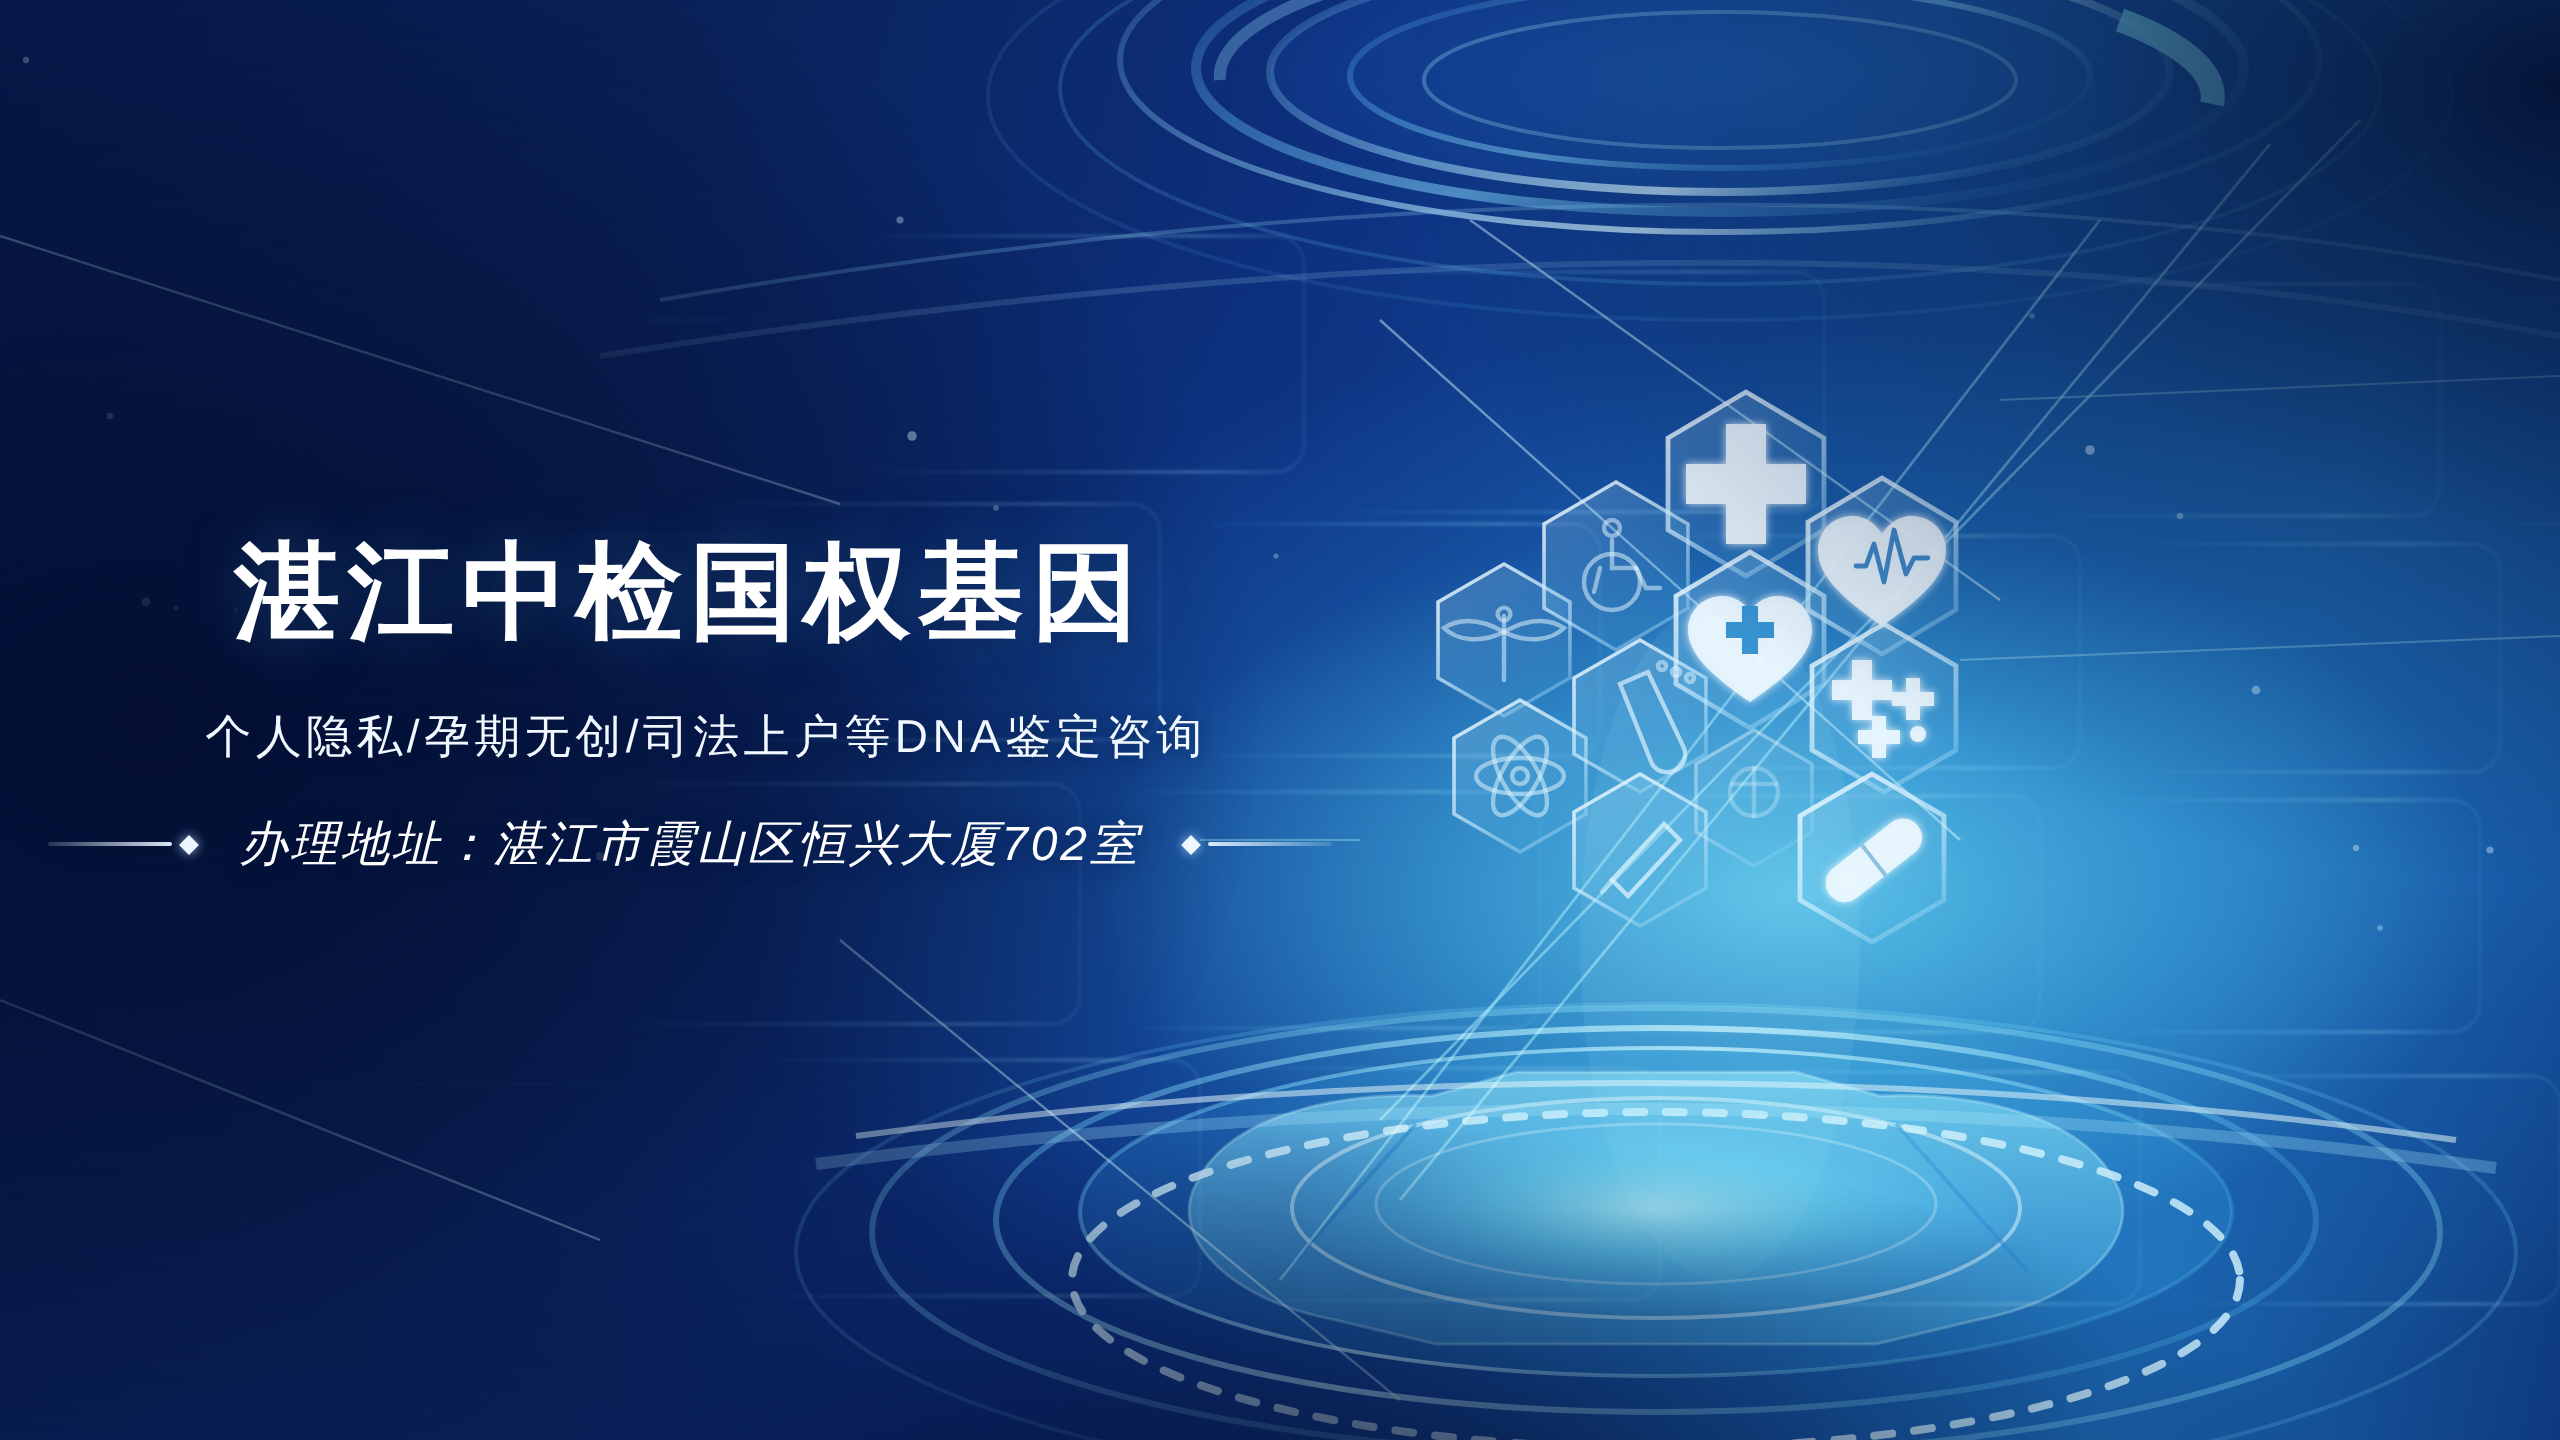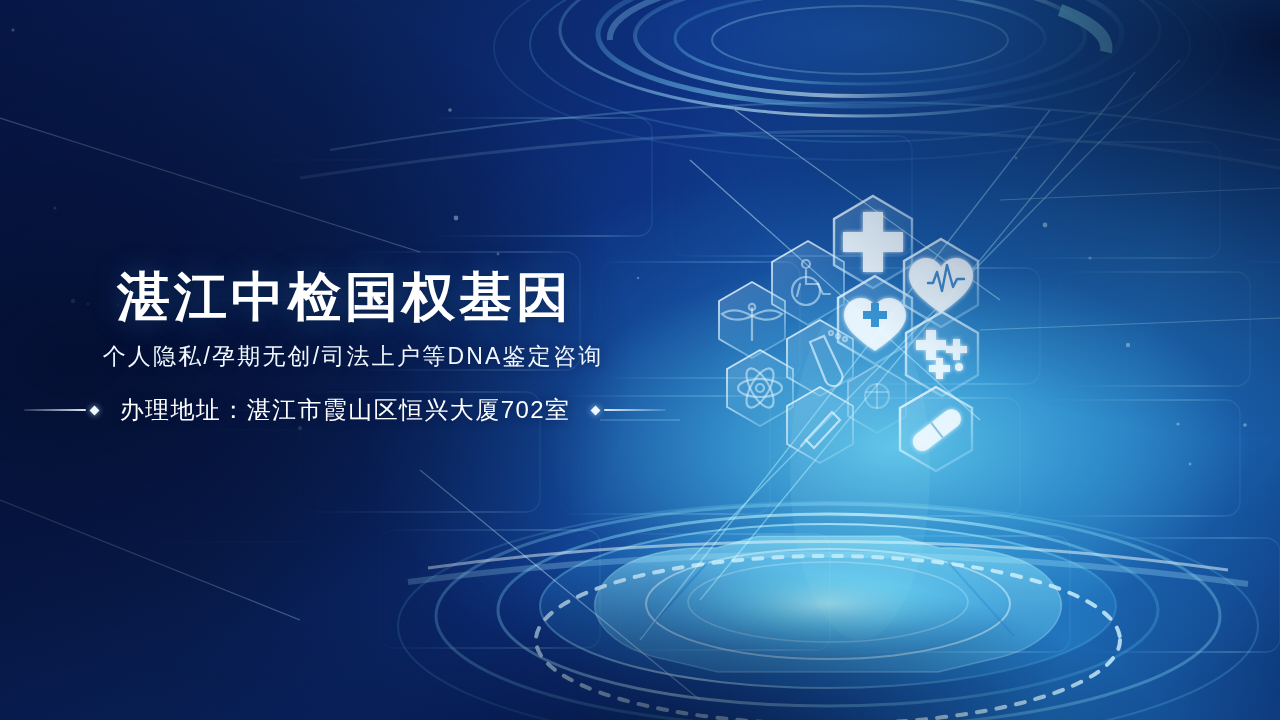--- a/index.html
+++ b/index.html
@@ -58,38 +58,39 @@
     width: 690px;
     text-align: center;
     z-index: 40;
   }
   .title {
     color: #ffffff;
     font-size: 53px;
     font-weight: 700;
     letter-spacing: 4px;
     line-height: 1.08;
-    margin: 0 0 16px 0;
+    margin: 0 0 28px 0;
     text-shadow: 0 2px 14px rgba(3,20,60,0.65), 0 0 28px rgba(80,170,240,0.35);
     white-space: nowrap;
   }
   .subtitle {
     color: #f2f8ff;
     font-size: 23px;
     font-weight: 400;
     letter-spacing: 2.2px;
     margin: 0 0 22px 16px;
     text-shadow: 0 1px 8px rgba(3,20,60,0.6);
     white-space: nowrap;
   }
   .address-row {
     display: flex;
     align-items: center;
     justify-content: center;
     gap: 22px;
+    font-style: italic;
   }
   .addr-rule {
     display: flex;
     align-items: center;
     gap: 5px;
   }
   .addr-line {
     display: block;
     width: 62px;
     height: 2px;

